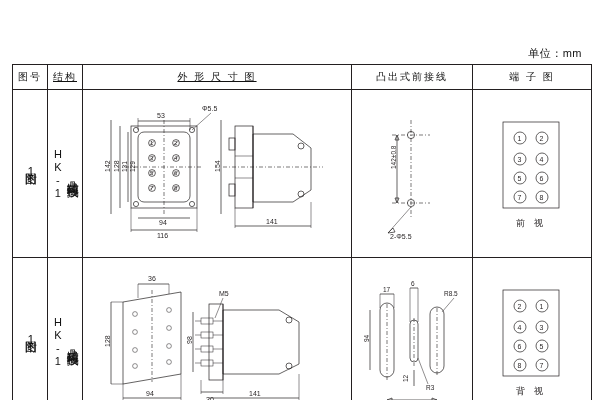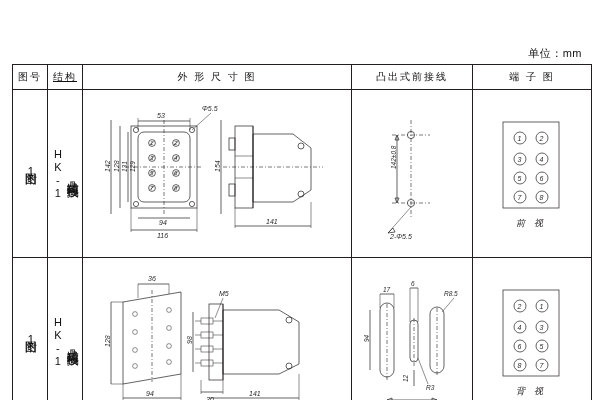--- a/index.html
+++ b/index.html
@@ -33,37 +33,37 @@
     text-align:center;
   }
   thead th{
     height:24px;
     font-size:10px;
     font-weight:normal;
     letter-spacing:2px;
   }
   .c1{width:34px;}
   .c2{width:34px;text-decoration:underline;}
-  .c3{width:268px;}
+  .c3{width:268px;text-decoration:underline;}
   .c4{width:120px;}
   .c5{width:118px;}
 
   .rowbody{height:166px;}
 
   .vtext{
     writing-mode:vertical-rl;
     text-orientation:upright;
     font-size:12px;
     line-height:1.15;
     letter-spacing:1px;
     display:inline-block;
   }
   .vtext.small{font-size:11px;}
 
-  .cellwrap{position:relative;width:100%;height:100%;font-style:italic;}
+  .cellwrap{position:relative;width:100%;height:100%;}
   svg{display:block;}
 
   .dim{font-size:6.5px;font-family:"Liberation Sans",sans-serif;fill:#231f20;}
   .dim7{font-size:7px;font-family:"Liberation Sans",sans-serif;fill:#231f20;}
   .num{font-size:6px;font-family:"Liberation Sans",sans-serif;fill:#231f20;}
   .lbl{font-size:9px;font-family:"Liberation Sans",sans-serif;fill:#231f20;}
 
   .ln{stroke:#231f20;stroke-width:0.7;fill:none;}
   .dash{stroke:#231f20;stroke-width:0.6;fill:none;stroke-dasharray:4 2 1 2;}
   .thin{stroke:#231f20;stroke-width:0.5;fill:none;}

